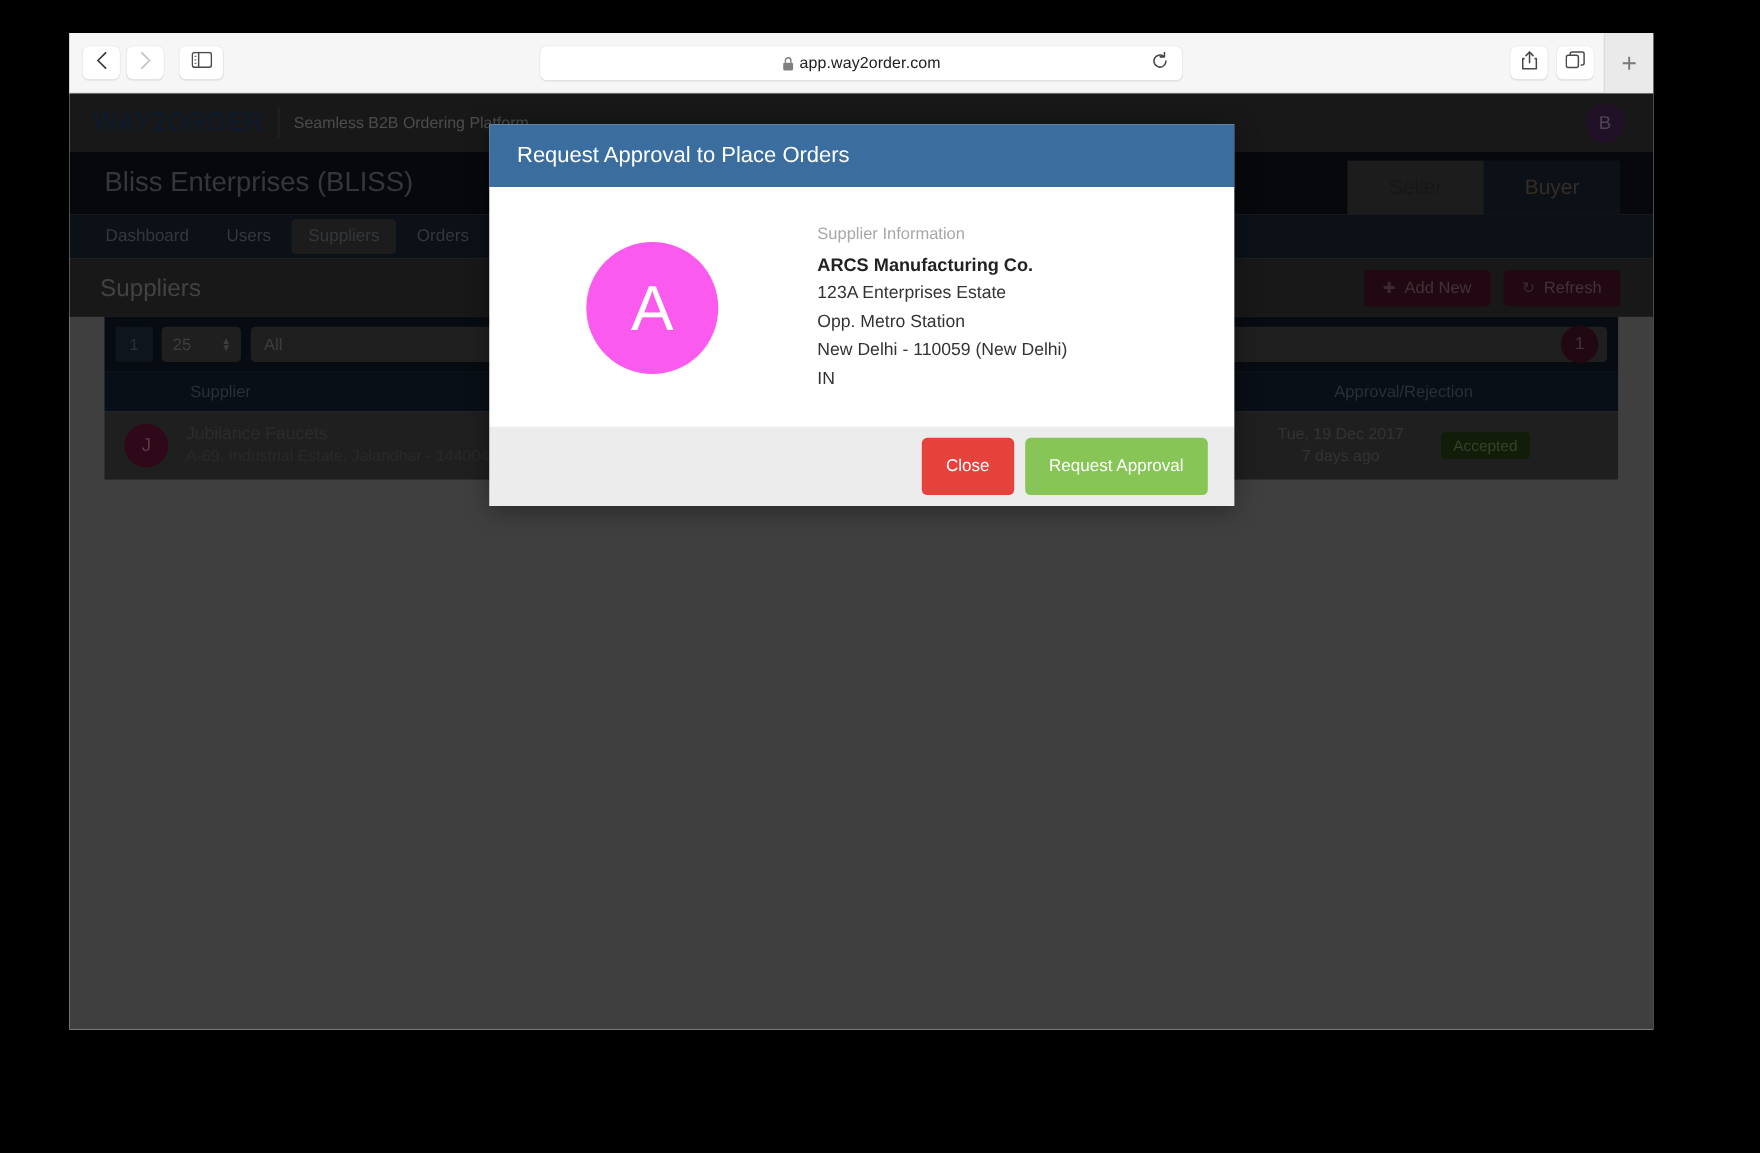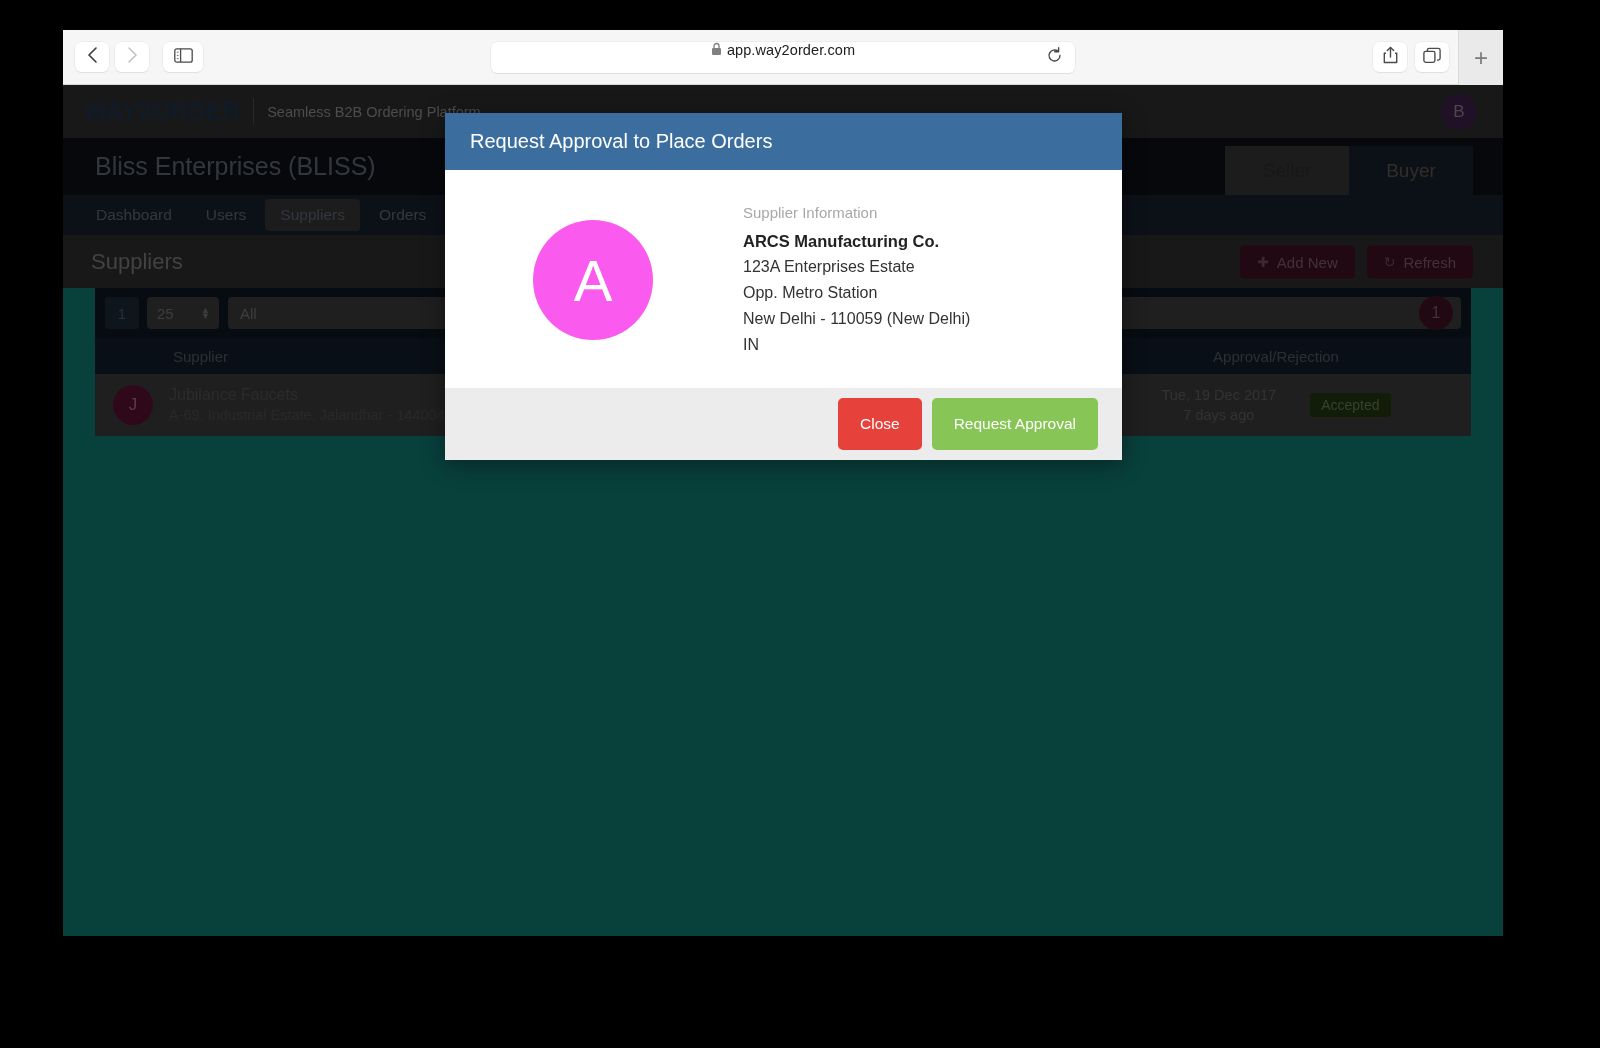--- a/index.html
+++ b/index.html
@@ -39,21 +39,21 @@
   .chrome-btn.wide { width: 40px; }
   #sidebar-btn { margin-left: 8px; }
 
   #url-field {
     position: absolute;
     left: 428px; top: 12px;
     width: 584px; height: 31px;
     background: #ffffff;
     border-radius: 6px;
     box-shadow: 0 0 0 0.5px rgba(0,0,0,0.08), 0 1px 1px rgba(0,0,0,0.05);
-    display: flex; align-items: flex-start; justify-content: center;
+    display: flex; align-items: center; justify-content: center;
   }
   #url-text {
     font-size: 14.5px; color: #202020; letter-spacing: 0.1px;
   }
   #lock-icon { margin-right: 5px; display: inline-flex; align-items: center; }
   #reload-btn {
     position: absolute; right: 10px; top: 50%; transform: translateY(-50%);
     width: 22px; height: 22px;
     display: flex; align-items: center; justify-content: center;
   }
@@ -68,21 +68,21 @@
     background: #eaeaea;
     border-left: 1px solid #dadada;
     display: flex; align-items: center; justify-content: center;
   }
   #newtab-plus { font-size: 24px; color: #7a7a7a; line-height: 1; font-weight: 300;}
 
   
   #page {
     position: absolute; left: 0; top: 55px;
     width: 1440px; height: 851px;
-    background: #0f766e;
+    background: #737373;
     overflow: hidden;
   }
 
   
   #masthead {
     position: relative;
     height: 53px;
     background: #2d2d2d;
     display: flex; align-items: center;
   }

